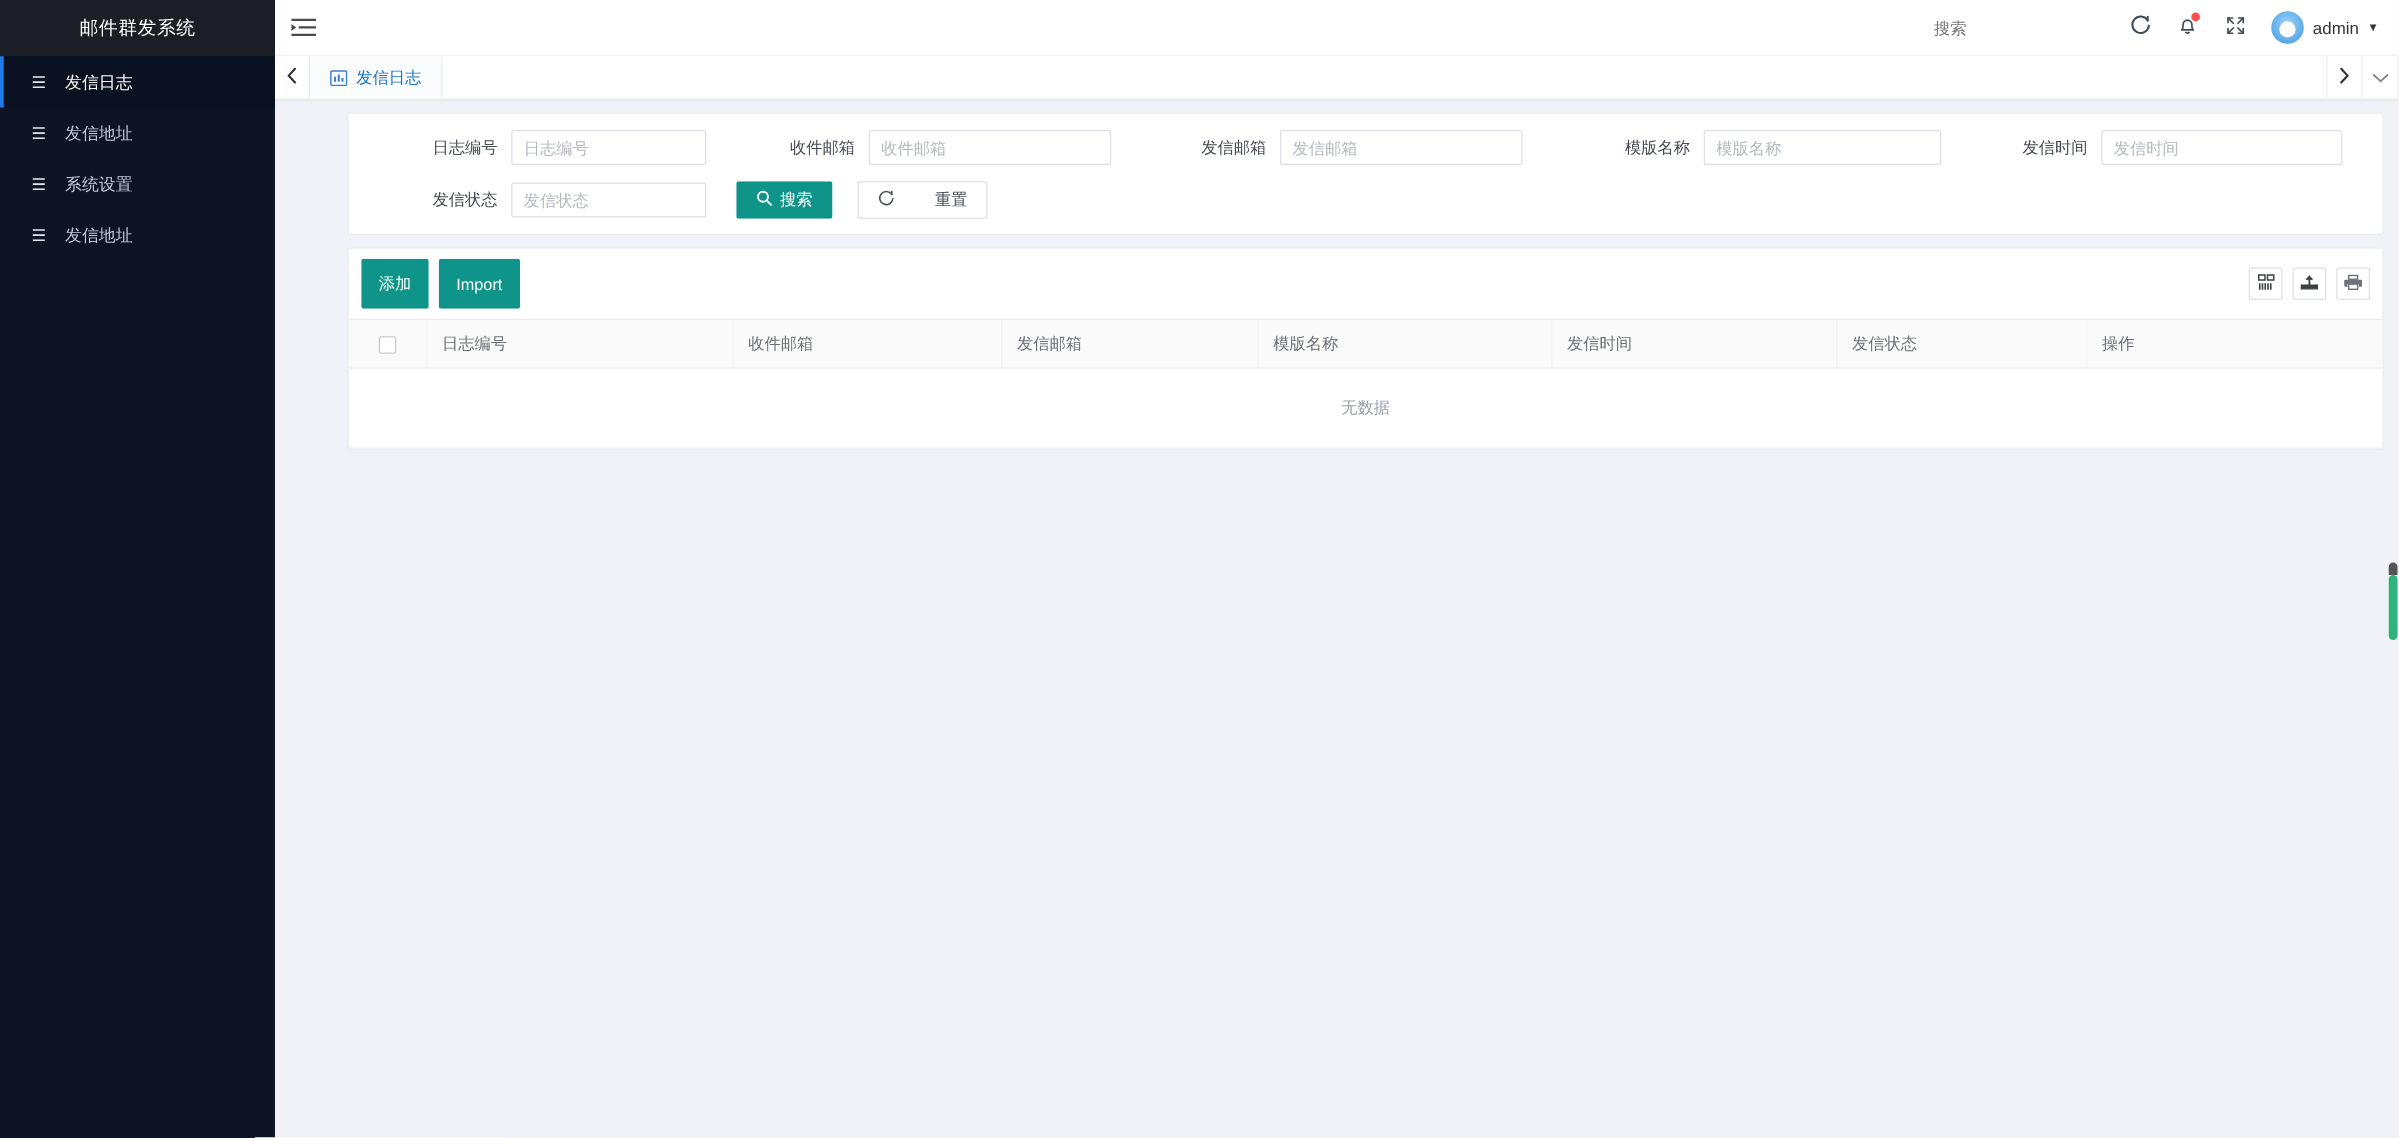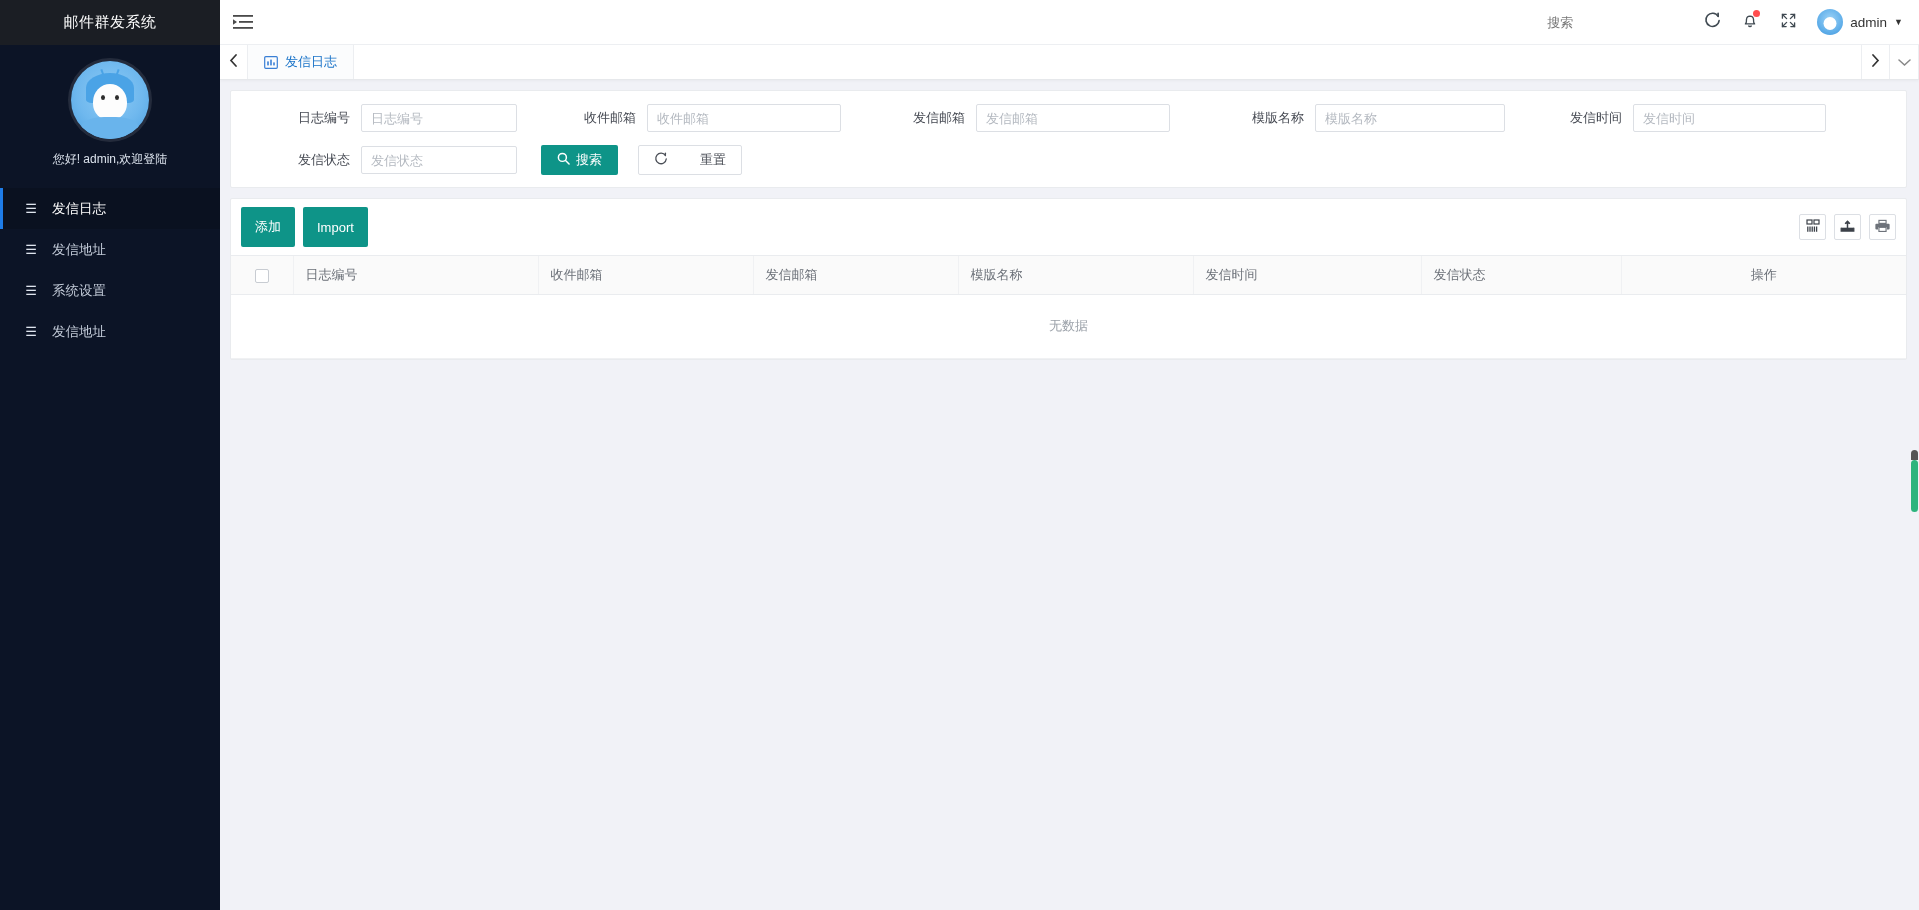--- a/index.html
+++ b/index.html
@@ -144,20 +144,21 @@
     padding: 0 16px; font-size: 13px; color: #1a73c8;
     background: #fbfcfd; cursor: pointer;
     border-right: 1px solid #eceef1;
   }
   .tab-ico { color: #3a7fd5; display: inline-flex; }
 
   
   .content {
     flex: 1; overflow: hidden; padding: 10px 12px 0 10px;
     position: relative;
+    margin-left: 48px;
   }
   .card {
     background: #fff; border: 1px solid #e9ebee;
     border-radius: 2px;
   }
   .search-card { padding: 13px 12px 12px; margin-bottom: 10px; }
   .form-row { display: flex; align-items: center; margin-bottom: 13px; }
   .form-row:last-child { margin-bottom: 0; }
   .field { display: flex; align-items: center; }
   .field-label {
@@ -192,21 +193,21 @@
     background: #fff; display: flex; align-items: center; justify-content: center;
     cursor: pointer; color: #5a5f66;
   }
   table { width: 100%; border-collapse: collapse; table-layout: fixed; }
   thead th {
     background: #fafafa; color: #6b7078; font-weight: normal;
     font-size: 13px; height: 38px; text-align: left;
     border-bottom: 1px solid #eaecef; padding: 0 12px;
     border-right: 1px solid #f0f1f3;
   }
-  thead th:last-child { border-right: none; text-align: center; }
+  thead th:last-child { border-right: none; }
   th.col-check { width: 42px; text-align: center; padding: 0; }
   .chk {
     width: 14px; height: 14px; border: 1px solid #c8ccd2; border-radius: 2px;
     background: #fff; display: inline-block; vertical-align: middle; cursor: pointer;
   }
   .empty-row td {
     text-align: center; color: #9aa0a8; font-size: 13px;
     height: 64px; border-bottom: 1px solid #f0f1f3;
   }
 
@@ -232,32 +233,20 @@
   }
 </style>
 </head>
 <body>
 
 <div class="app">
 
   <aside class="sidebar">
     <div class="sidebar-brand">邮件群发系统</div>
 
-    <div class="sidebar-profile">
-      <div class="avatar-big">
-        <div class="ant l"></div>
-          <div class="ant r"></div>
-        <div class="hood"></div>
-        <div class="face"></div>
-        <div class="eye l"></div>
-          <div class="eye r"></div>
-        <div class="body"></div>
-      </div>
-      <div class="welcome">您好! admin,欢迎登陆</div>
-    </div>
 
     <ul class="nav">
       <li class="nav-item active">
         <span class="nav-ico">☰</span>
         <span class="nav-label">发信日志</span>
       </li>
       <li class="nav-item">
         <span class="nav-ico">☰</span>
         <span class="nav-label">发信地址</span>
       </li>

